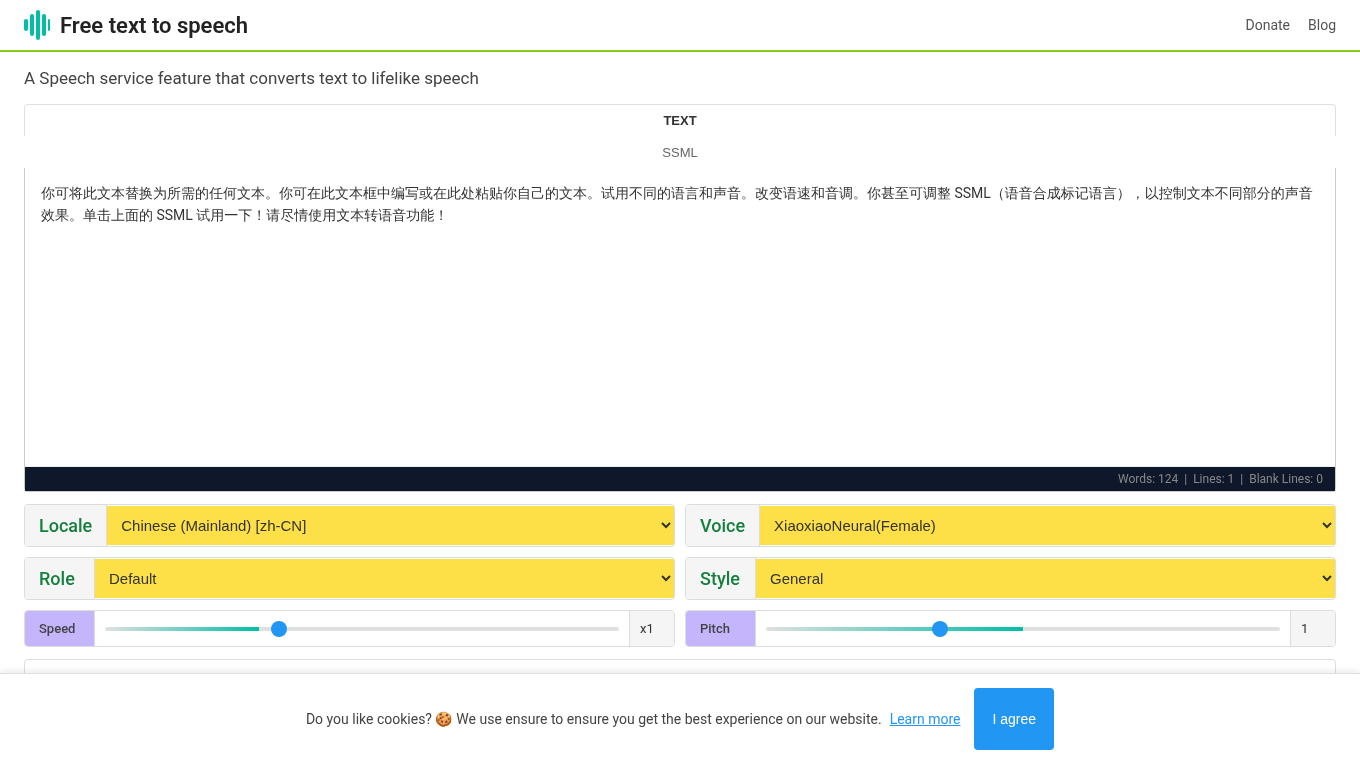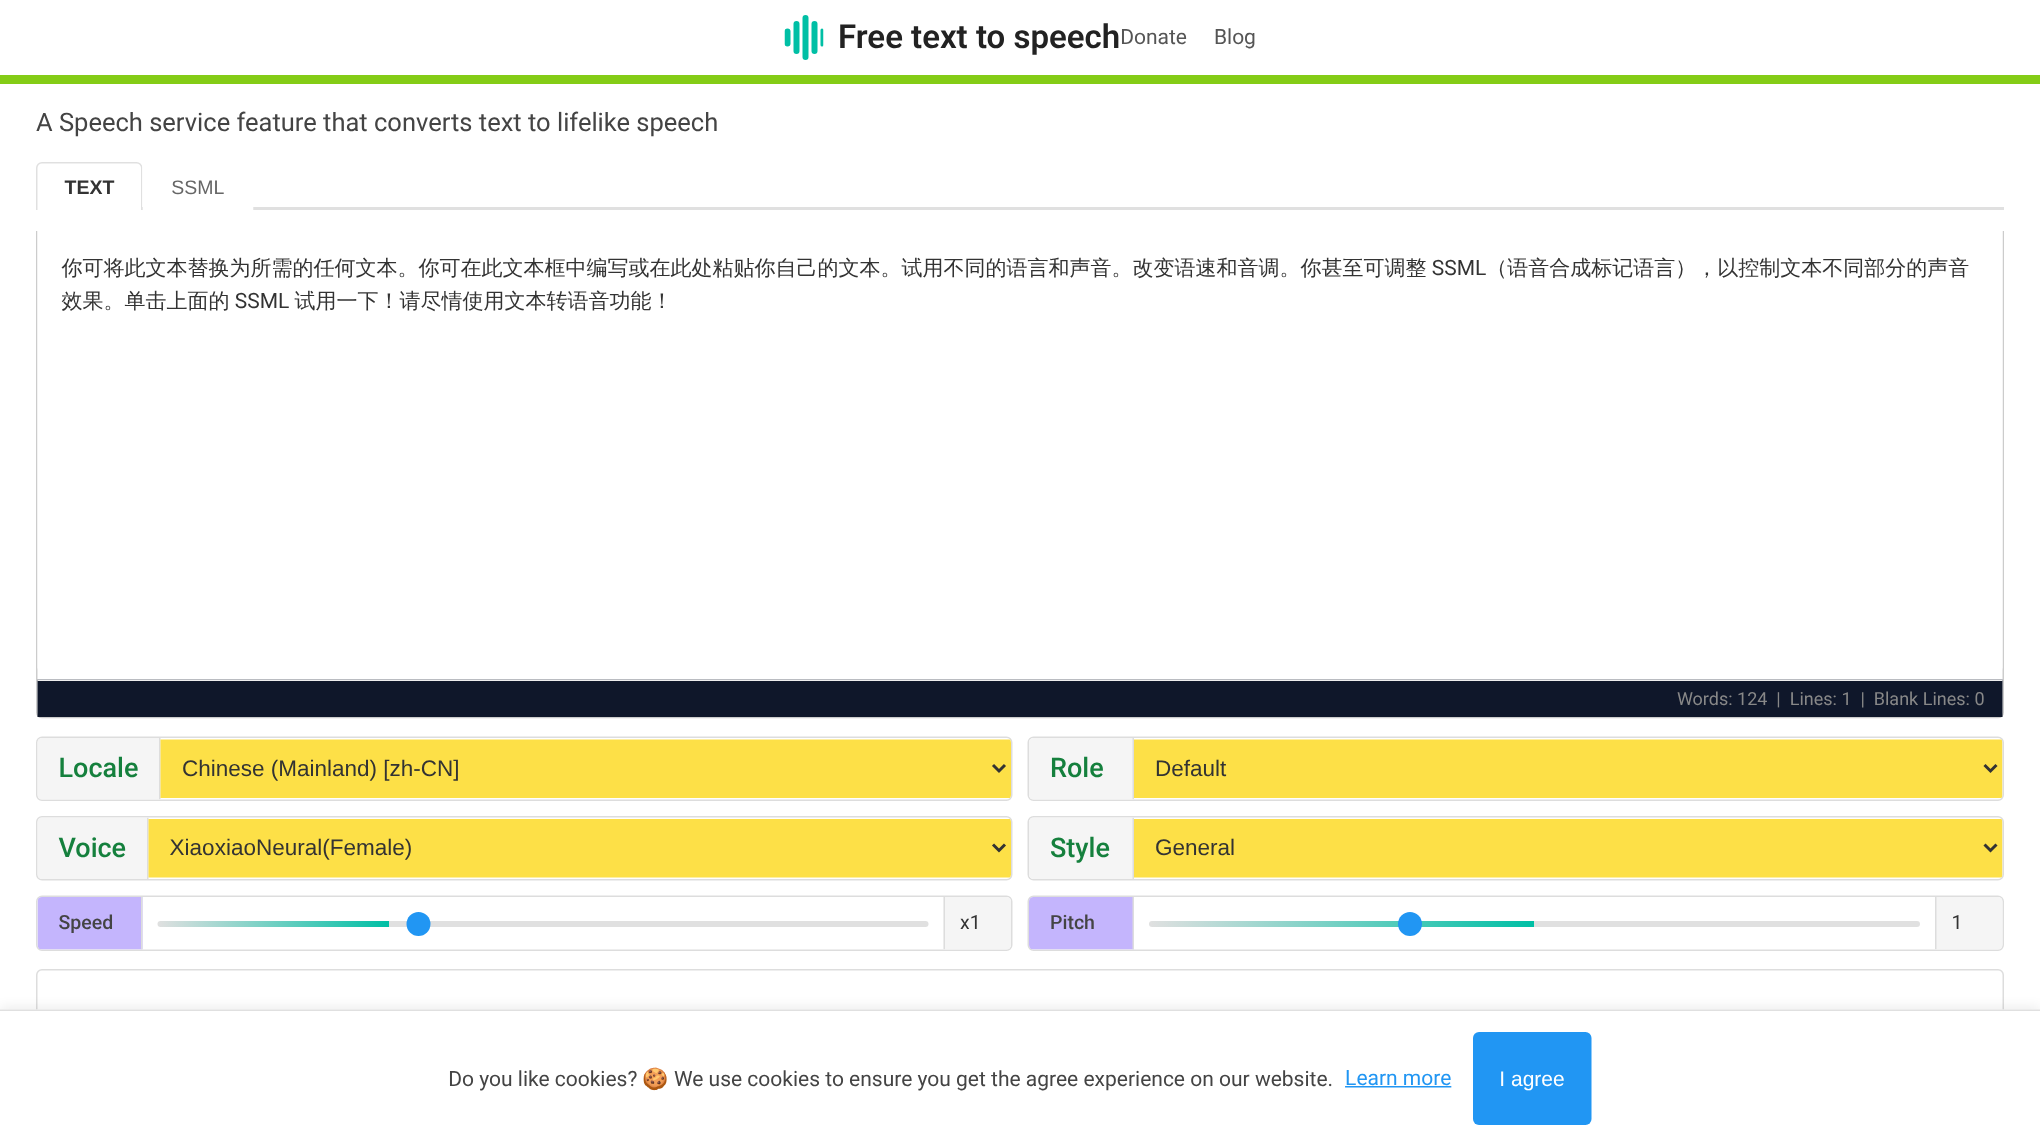--- a/index.html
+++ b/index.html
@@ -7,23 +7,23 @@
       font-family: -apple-system, BlinkMacSystemFont, 'Segoe UI', Roboto, sans-serif;
       background: #fff;
       color: #333;
       font-size: 14px;
     }
 
     
     .header {
       display: flex;
       align-items: center;
-      justify-content: center;
+      justify-content: space-between;
       padding: 10px 24px;
-      border-bottom: 6px solid #84cc16;
+      border-bottom: 2px solid #84cc16;
     }
     .header-logo {
       display: flex;
       align-items: center;
       gap: 10px;
     }
     .logo-icon {
       color: #00bfa5;
     }
     .logo-text {
@@ -49,21 +49,22 @@
     .subtitle {
       font-size: 17px;
       color: #444;
       margin-bottom: 14px;
     }
 
     
     .tabs {
       display: flex;
       border-bottom: 2px solid #e0e0e0;
-      margin-bottom: 14px;
+      margin-bottom: 0;
+      flex-direction: column;
     }
     .tab {
       padding: 8px 18px;
       cursor: pointer;
       font-size: 13px;
       font-weight: 500;
       color: #666;
       border: 1px solid transparent;
       border-bottom: none;
       border-radius: 4px 4px 0 0;
@@ -290,32 +291,32 @@
     <div class="control-row">
       <div class="control-label">Locale</div>
       <select class="control-select">
         <option>Chinese (Mainland) [zh-CN]</option>
         <option>English (US) [en-US]</option>
         <option>Japanese [ja-JP]</option>
       </select>
     </div>
 
     <div class="control-row">
+      <div class="control-label">Voice</div>
+      <select class="control-select">
+        <option>XiaoxiaoNeural(Female)</option>
+        <option>XiaoyouNeural(Male)</option>
+      </select>
+    </div>
+
+    <div class="control-row">
       <div class="control-label">Role</div>
       <select class="control-select">
         <option>Default</option>
         <option>Custom</option>
-      </select>
-    </div>
-
-    <div class="control-row">
-      <div class="control-label">Voice</div>
-      <select class="control-select">
-        <option>XiaoxiaoNeural(Female)</option>
-        <option>XiaoyouNeural(Male)</option>
       </select>
     </div>
 
     <div class="control-row">
       <div class="control-label">Style</div>
       <select class="control-select">
         <option>General</option>
         <option>Chat</option>
         <option>Cheerful</option>
       </select>
@@ -337,16 +338,16 @@
       <div class="slider-value">1</div>
     </div>
 
   </div>
 
   <div class="bottom-panel"></div>
 
 </main>
 
 <div class="cookie-banner">
-  <span>Do you like cookies? 🍪 We use cookies to ensure you get the agree experience on our website.</span>
+  <span>Do you like cookies? 🍪 We use ensure to ensure you get the best experience on our website.</span>
   <a href="#" class="cookie-learn-more">Learn more</a>
   <button class="cookie-agree-btn">I agree</button>
 </div>
 
 </body></html>

